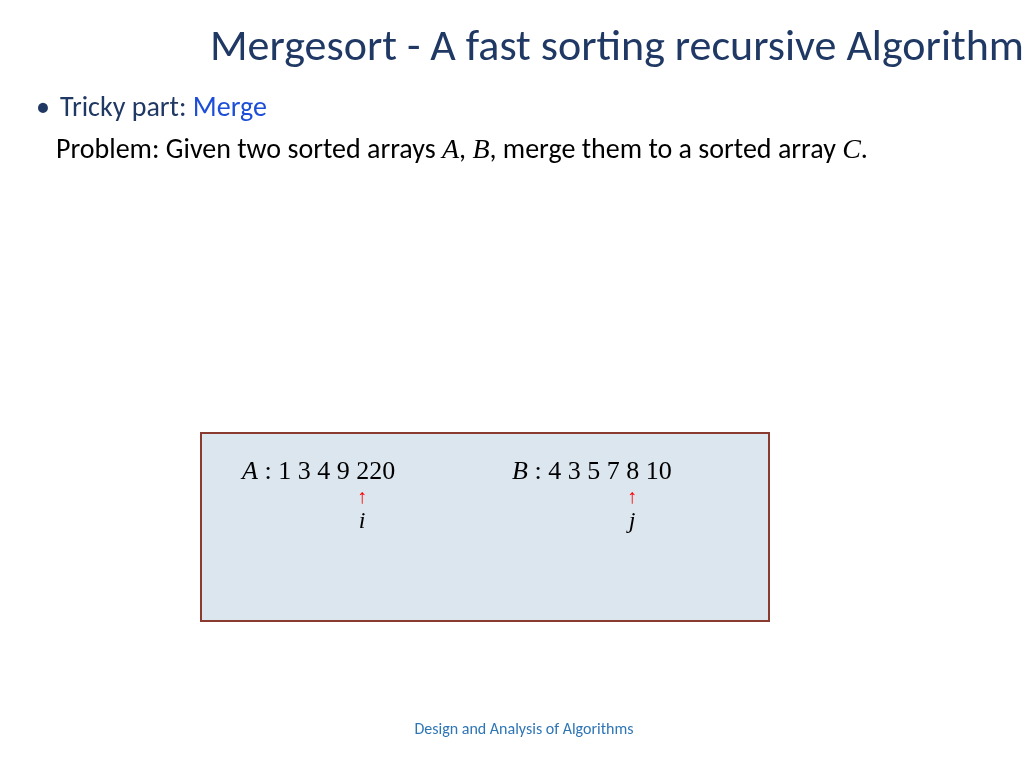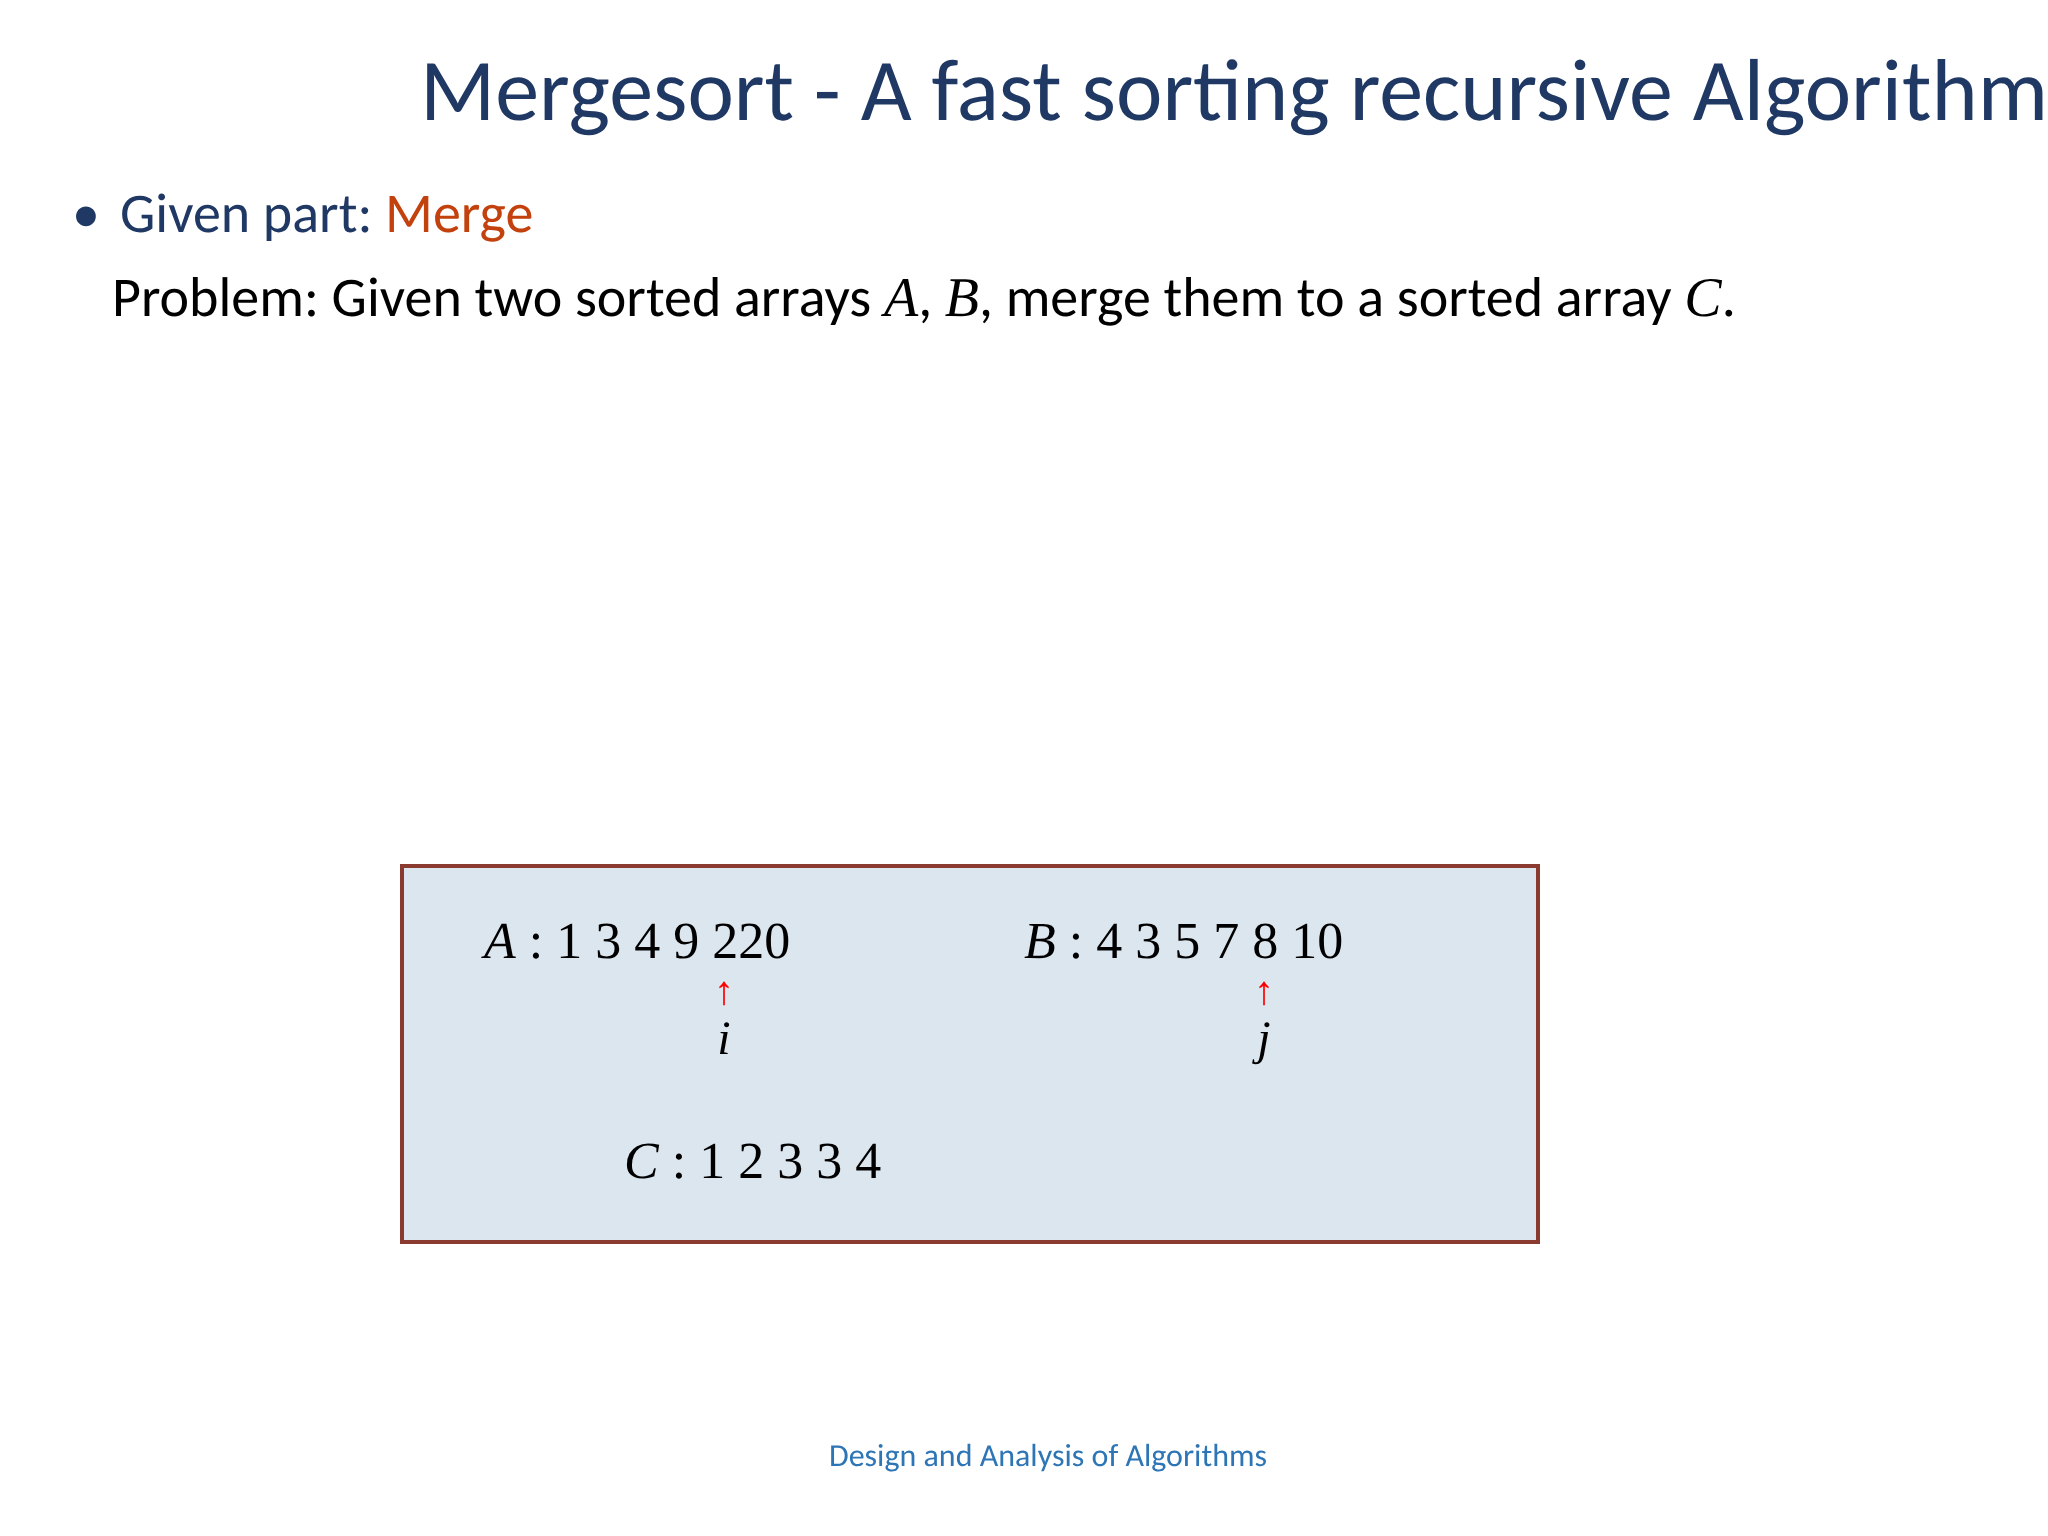--- a/index.html
+++ b/index.html
@@ -25,21 +25,21 @@
     font-size: 28px;
     color: #1f3864;
     position: relative;
   }
   .bullet-line::before {
     content: "•";
     position: absolute;
     left: 36px;
     color: #1f3864;
   }
-  .red { color: #c2410c; margin-top: 44px; }
+  .red { color: #1d4ed8; margin-top: 44px; }
   .problem {
     padding: 6px 36px 0 56px;
     font-size: 28px;
     color: #000000;
     line-height: 1.35;
   }
   .italic-var { font-style: italic; font-family: "Cambria Math", "Times New Roman", serif; }
   .diagram-box {
     position: absolute;
     left: 200px;
@@ -110,21 +110,21 @@
     font-size: 16px;
     padding-left: 24px;
   }
 </style>
 </head>
 <body>
 
 <h1 class="title">Mergesort - A fast sorting recursive Algorithm</h1>
 
 <div class="bullet-line">
-  <span>Given part: </span><span class="red">Merge</span>
+  <span>Tricky part: </span><span class="red">Merge</span>
 </div>
 
 <div class="problem">
   <span>Problem: Given two sorted arrays </span><span class="italic-var">A</span><span>, </span><span class="italic-var">B</span><span>, merge them to a sorted array </span><span class="italic-var">C</span><span>.</span>
 </div>
 
 <div class="diagram-box">
   <div class="rowA">
     <span class="lbl">A</span><span> : </span><span>1 3 4 9 220</span>
   </div>
@@ -134,18 +134,15 @@
 
   <div class="arrow-i">
     <div class="arrow-glyph">↑</div>
     <div class="ptr-label">i</div>
   </div>
   <div class="arrow-j">
     <div class="arrow-glyph">↑</div>
     <div class="ptr-label">j</div>
   </div>
 
-  <div class="rowC">
-    <span class="lbl">C</span><span> : </span><span>1 2 3 3 4</span>
-  </div>
 </div>
 
 <div class="footer">Design and Analysis of Algorithms</div>
 
 </body></html>

